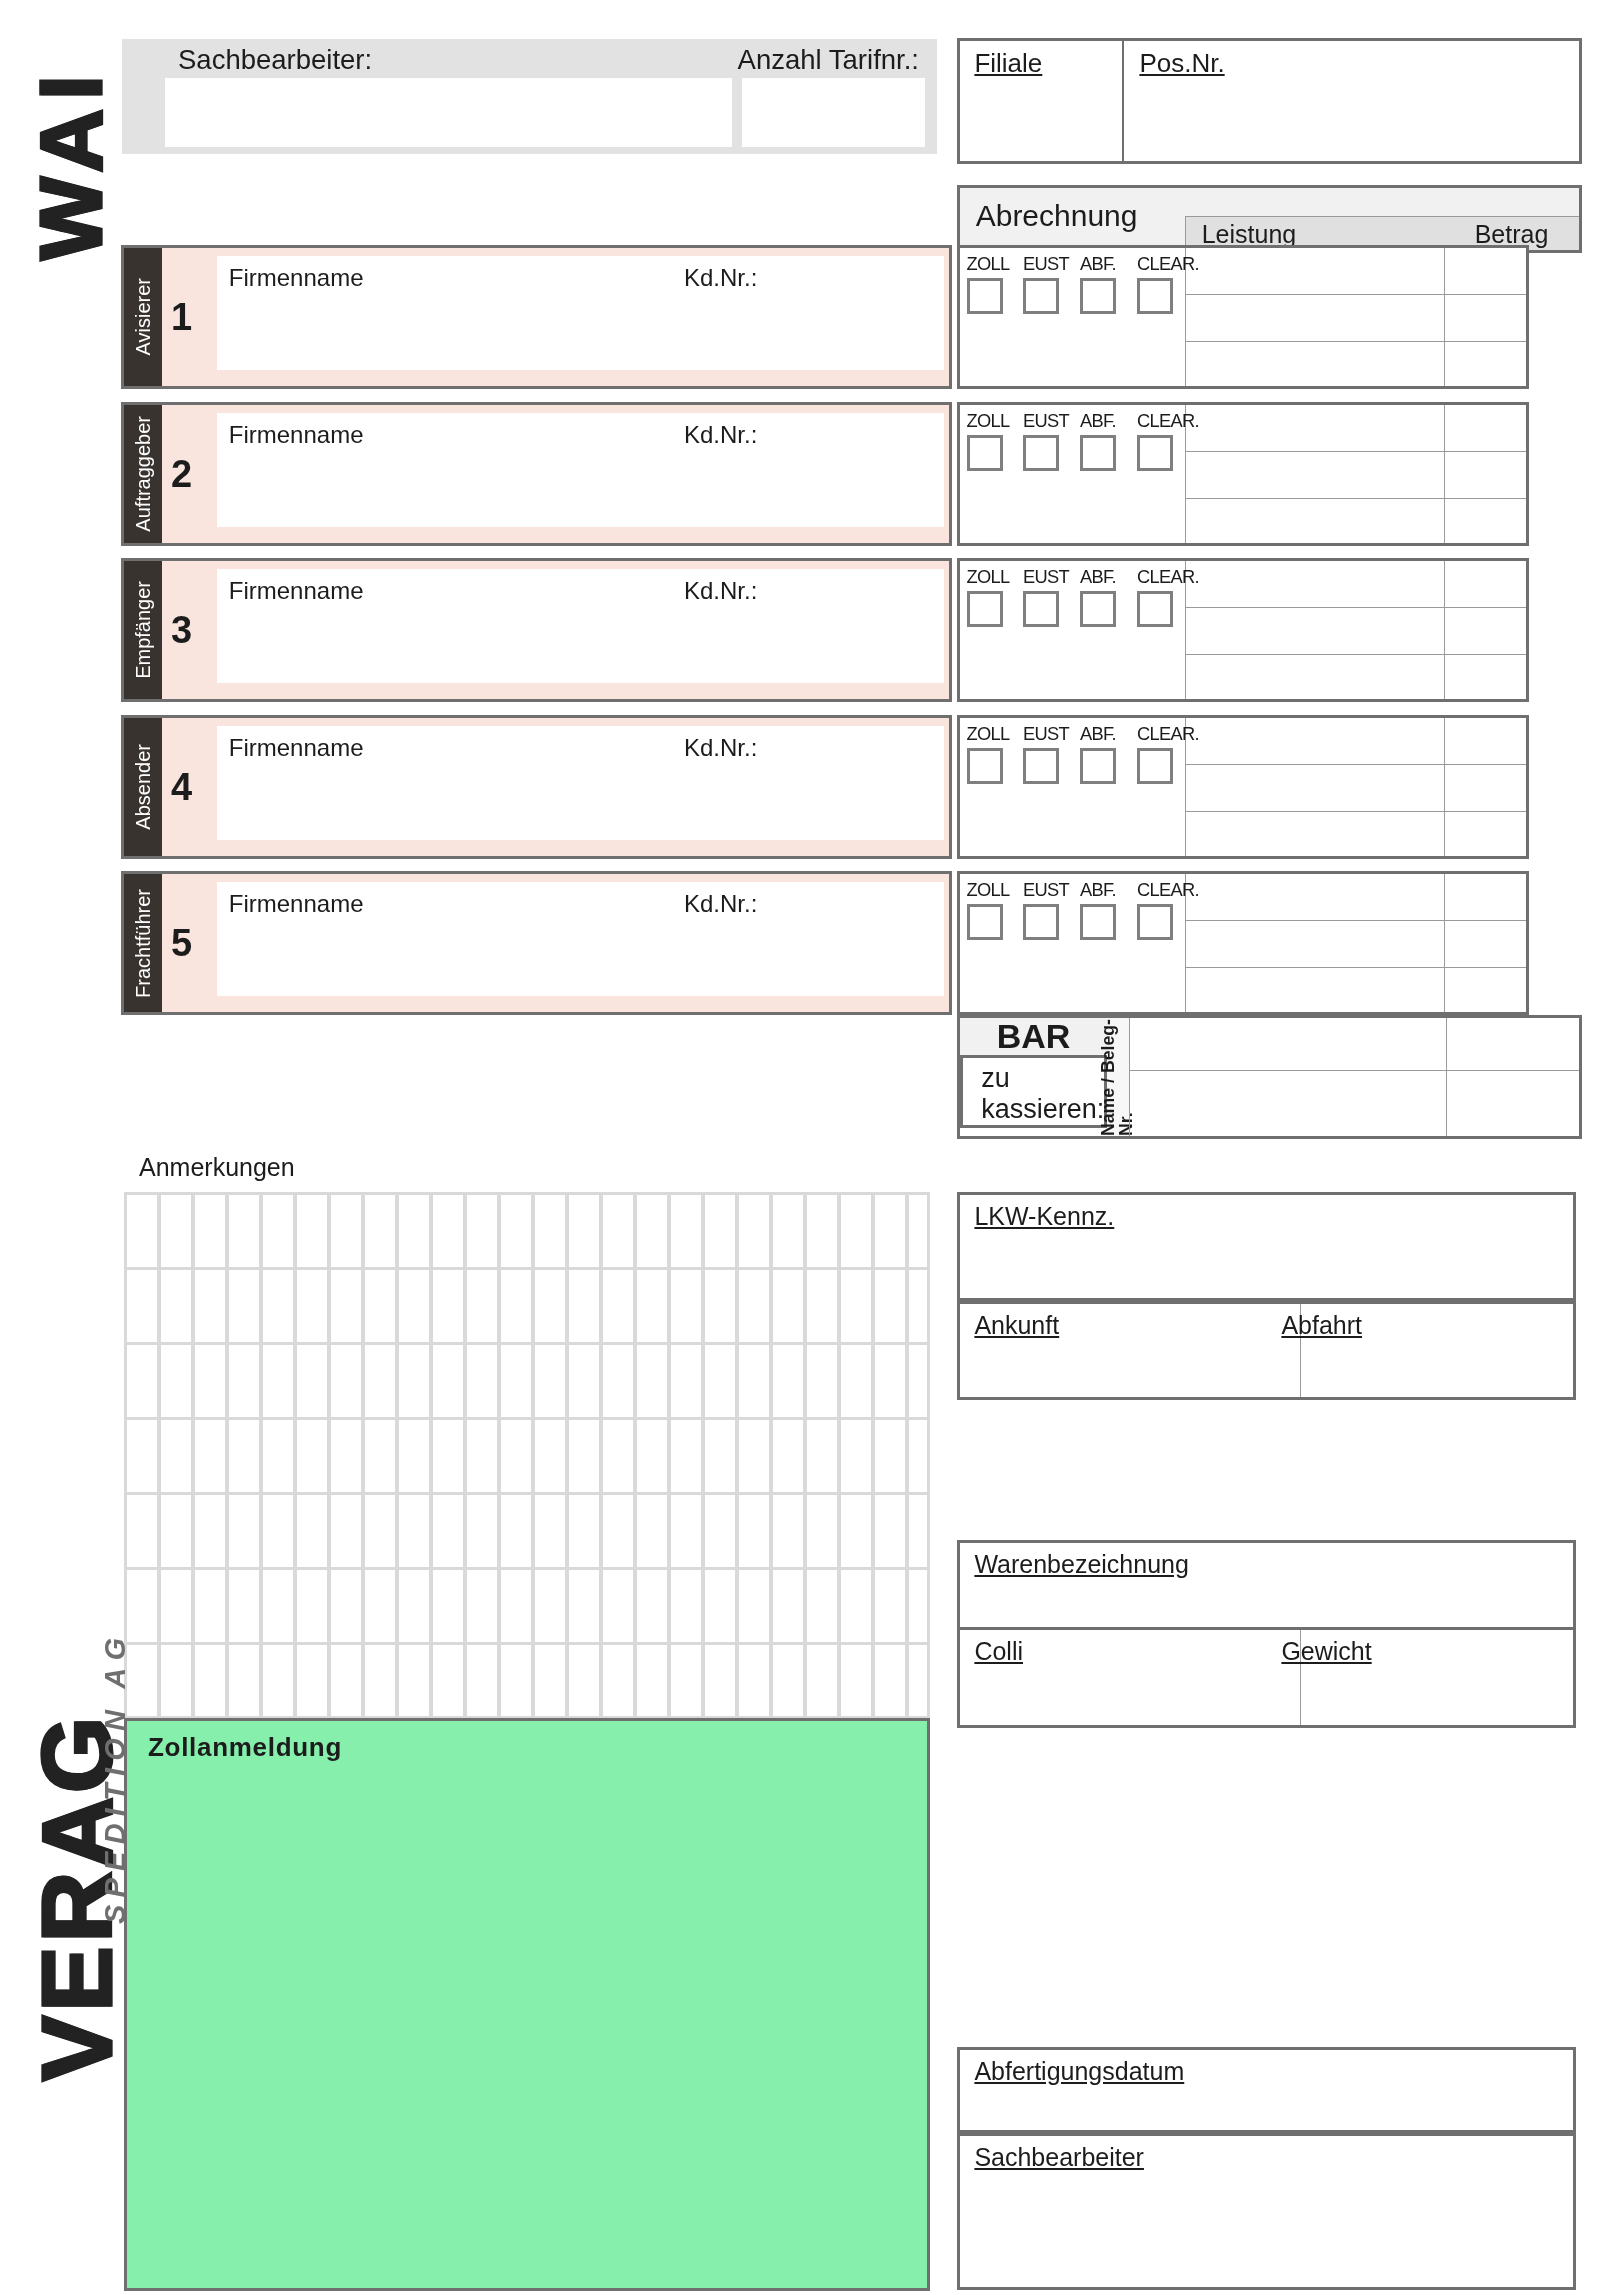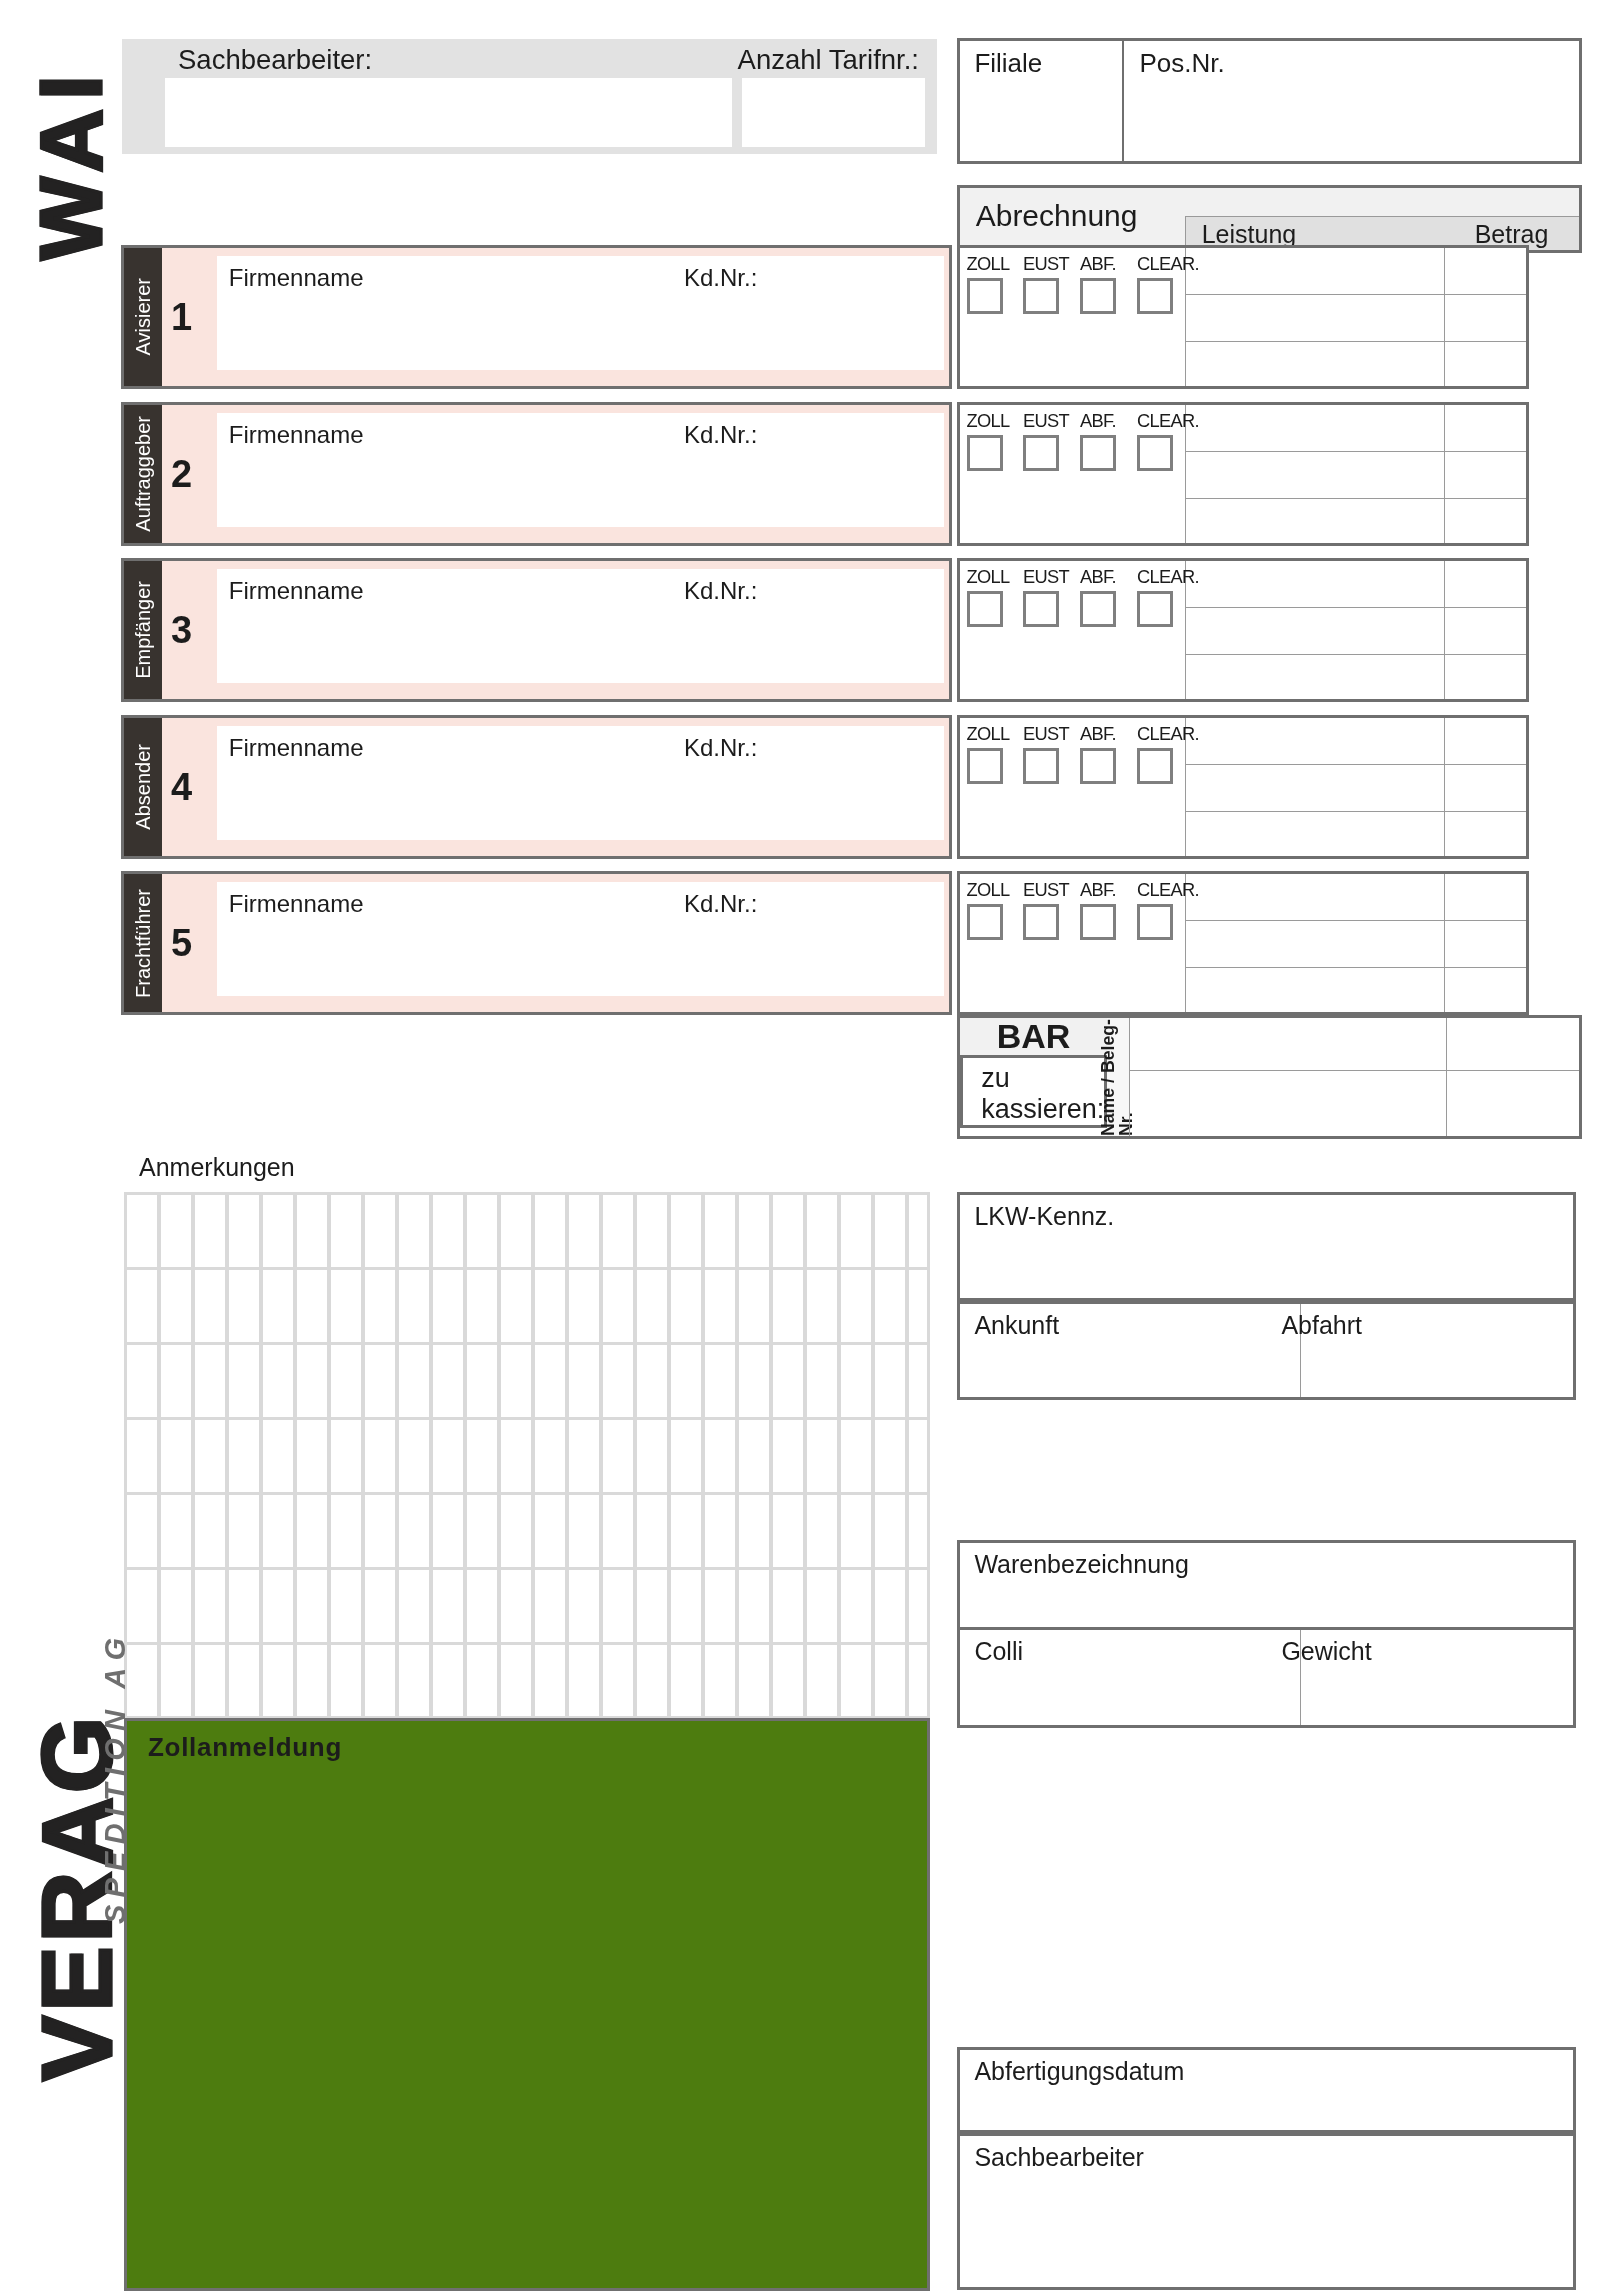--- a/index.html
+++ b/index.html
@@ -27,21 +27,21 @@
   .lbl-abf{left:56px;}
   .lbl-tarif{left:523px;width:274px;text-align:right;}
   .winput{position:absolute;background:#fff;}
   .inp-abf{left:43px;top:39px;width:567px;height:69px;}
   .inp-tarif{left:620px;top:39px;width:183px;height:69px;}
 
   .thick{border:3.9px solid var(--border_gray,#6f6f6f);background:#fff;}
   .fil-box{left:957px;top:38px;width:619px;height:120px;}
   .fil-cell{position:absolute;left:0;top:0;bottom:0;width:162px;border-right:2.6px solid var(--border_gray,#6f6f6f);}
   .pos-cell{position:absolute;left:165px;top:0;bottom:0;right:0;}
-  .cell-lbl{position:absolute;left:14.4px;top:6.5px;font-size:26px;}
+  .cell-lbl{position:absolute;left:14.4px;top:6.5px;font-size:26px;text-decoration:underline;}
 
   
   .abr-head{left:957px;top:185px;width:619px;height:62px;background:var(--header_gray,#f1f1f1);}
   .abr-title{position:absolute;left:15.7px;top:10.5px;font-size:30px;}
   .lb-bar{position:absolute;left:225px;right:0;bottom:0;height:33px;background:var(--subbar_gray,#e0e0e0);
           border-left:1.3px solid var(--line_thin,#9a9a9a);border-top:1.3px solid var(--line_thin,#9a9a9a);}
   .leistung-h{position:absolute;left:15.7px;top:3.3px;font-size:25px;}
   .betrag-h{position:absolute;left:258px;right:0;top:3.3px;text-align:center;font-size:25px;}
 
   
@@ -97,21 +97,21 @@
   .ank{top:1301px;height:99px;}
   .waren{top:1540px;height:109px;}
   .colli{top:1627px;height:101px;}
   .split-l{position:absolute;left:0;top:0;bottom:0;width:306px;border-right:1.3px solid var(--line_thin,#9a9a9a);padding-left:34px;}
   .split-r{position:absolute;left:307px;top:0;bottom:0;right:0;}
   .abfd{top:2047px;height:86px;}
   .sach{top:2133px;height:157px;}
 
   
   .zoll-box{left:124px;top:1718px;width:806px;height:573px;border:3.3px solid var(--border_gray,#6f6f6f);
-            background:#4d7c0f;box-sizing:border-box;}
+            background:#86efac;box-sizing:border-box;}
   .zoll-lbl{position:absolute;left:21px;top:10.5px;font-size:26px;font-weight:700;letter-spacing:0.7px;}
 </style>
 </head>
 <body>
 
 <div class="page">
 
   <div class="rot wai">WAI</div>
 
   <div class="abs top-panel">

